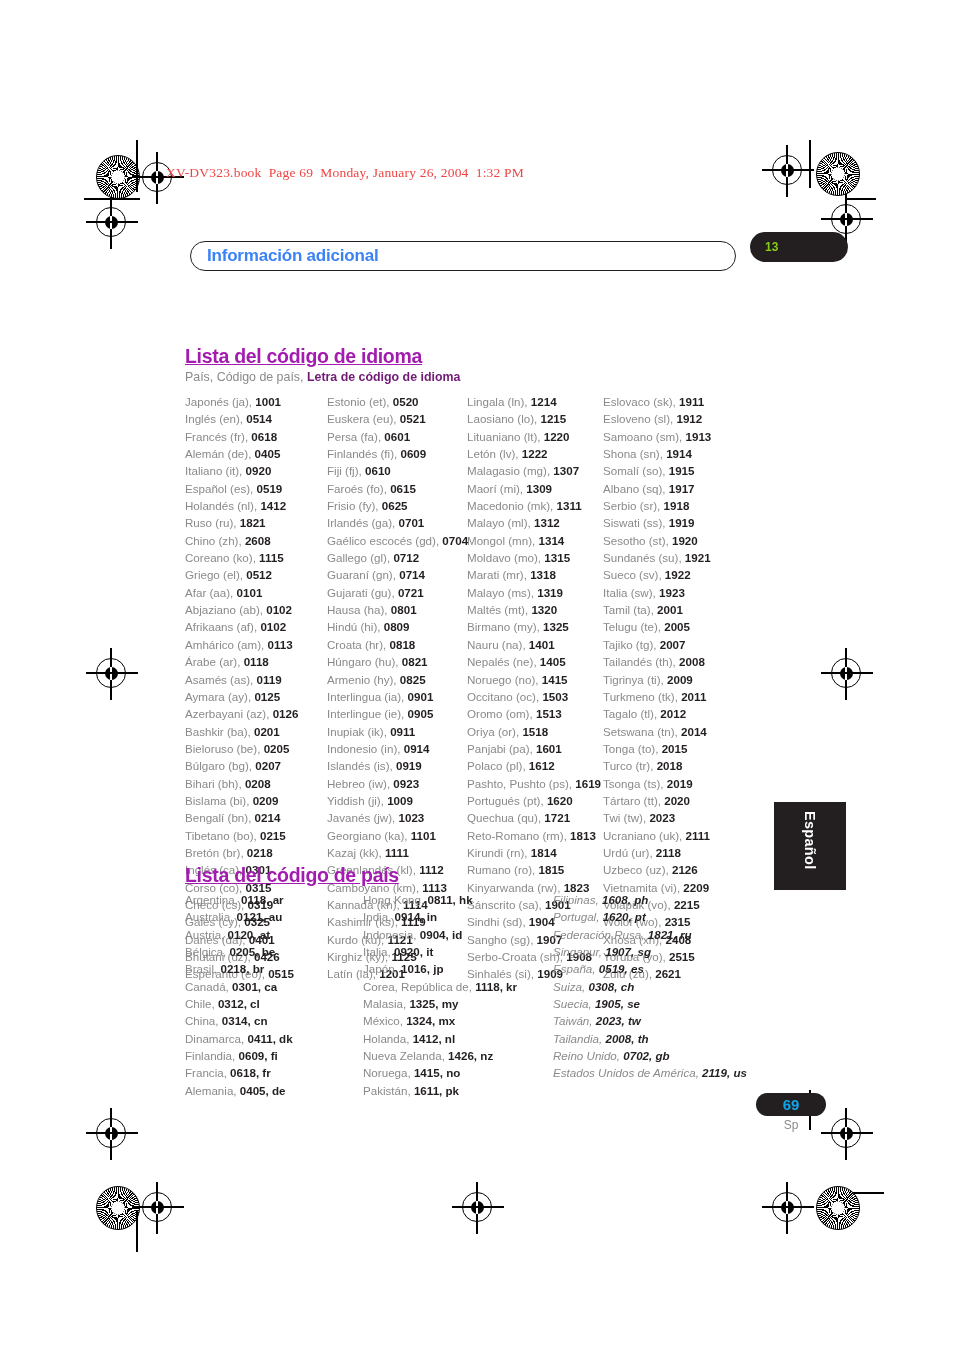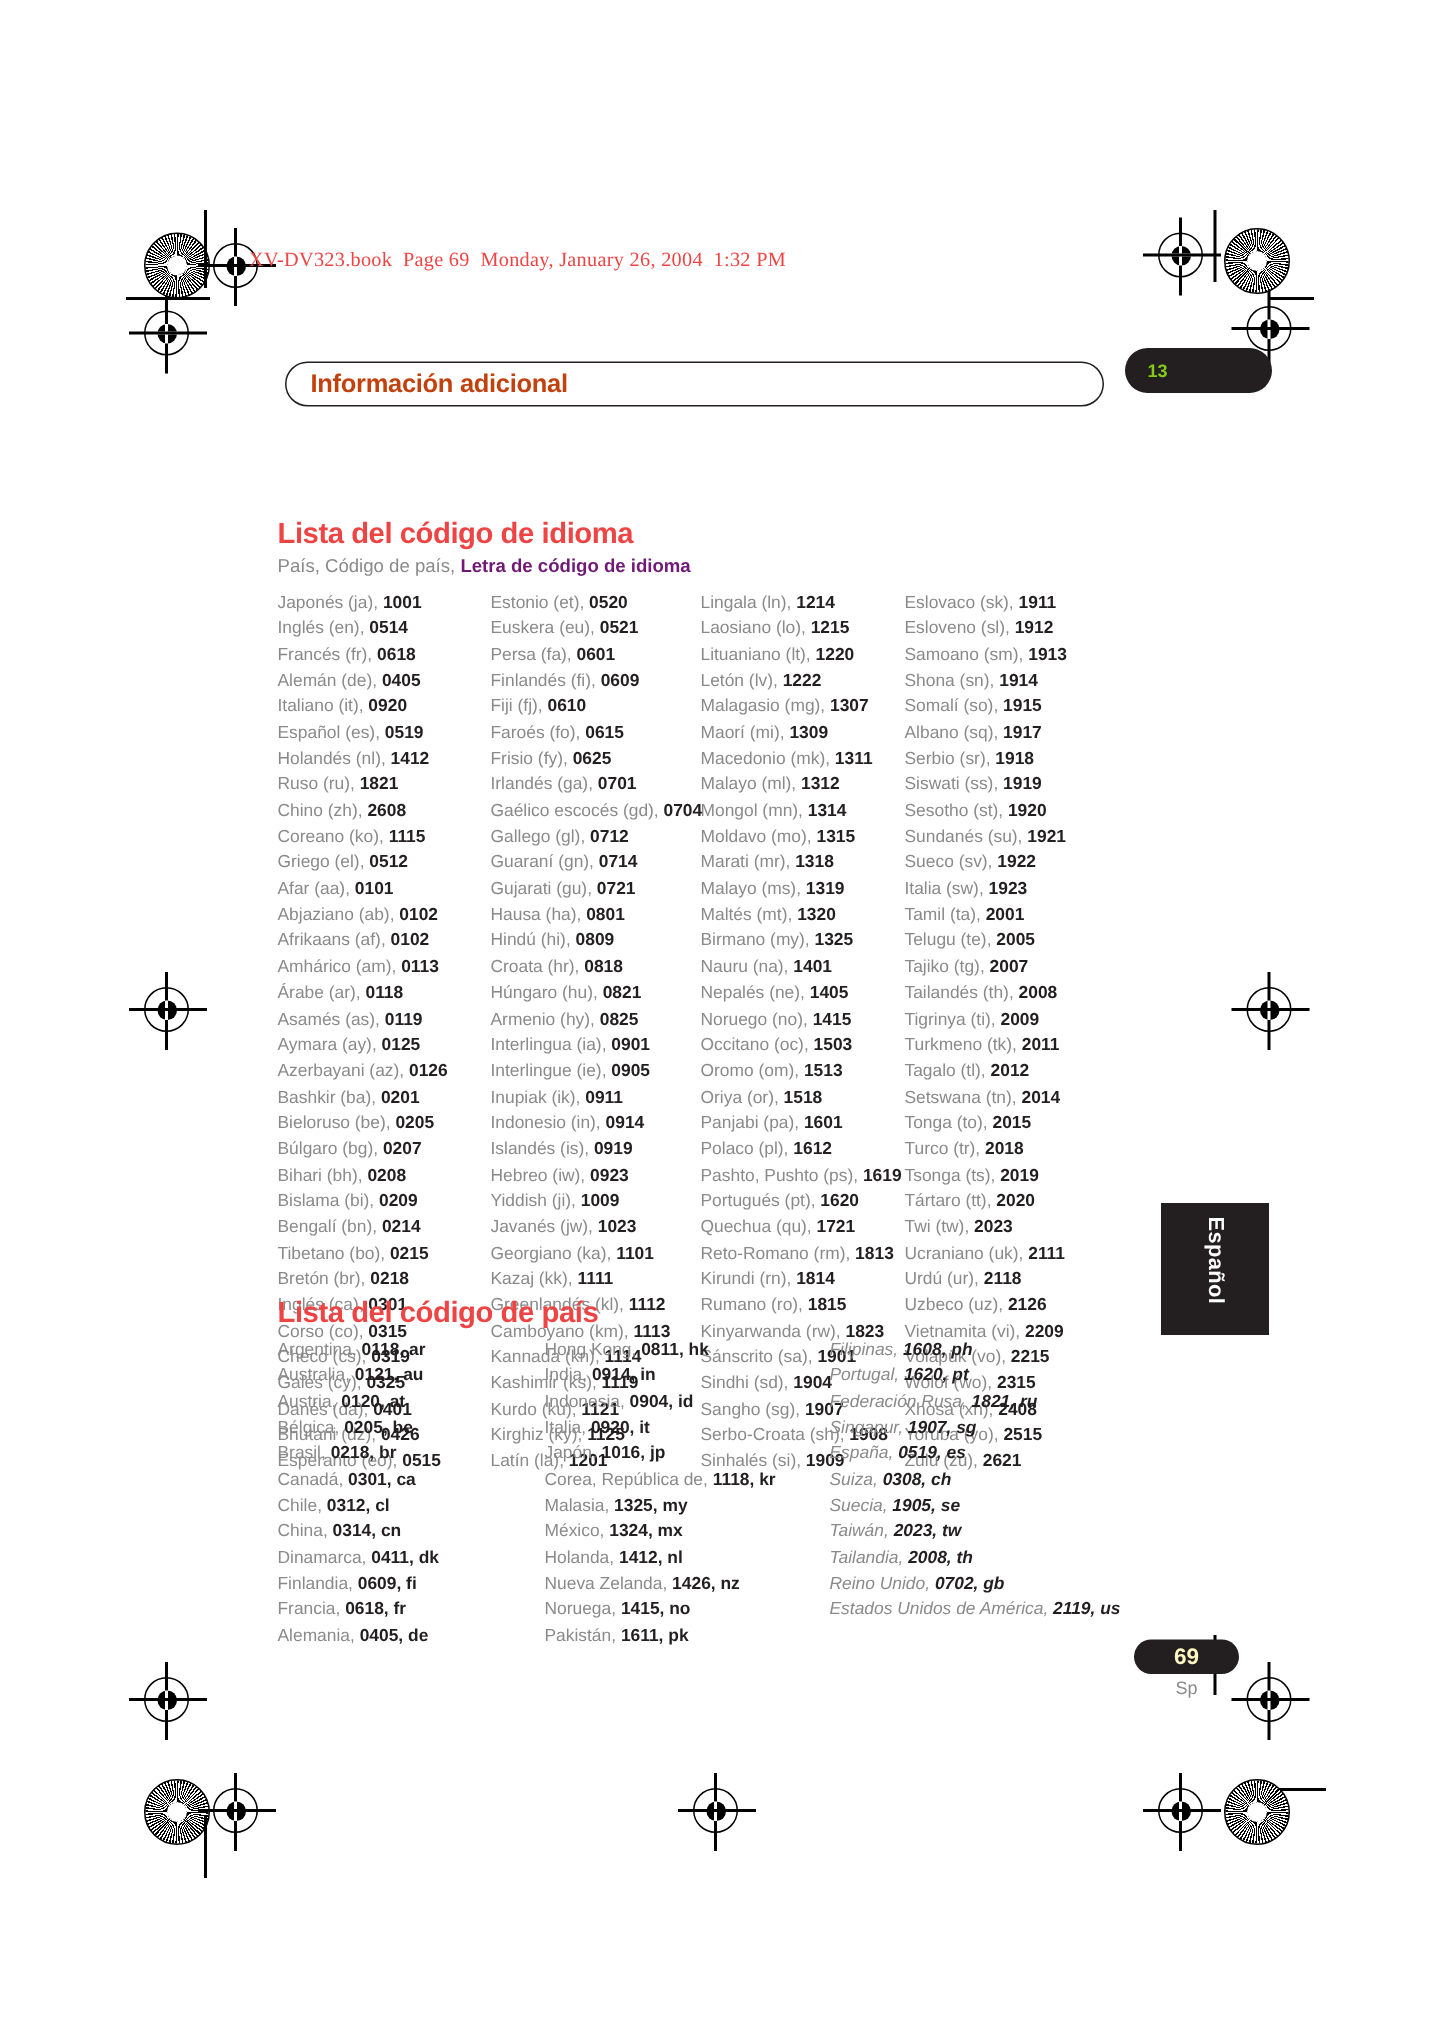--- a/index.html
+++ b/index.html
@@ -84,21 +84,21 @@
     border: 1.6px solid #231f20;
     border-radius: 16px;
     box-sizing: border-box;
     display: flex;
     align-items: center;
   }
   .chapter-title {
     padding-left: 16px;
     font-size: 17px;
     font-weight: bold;
-    color: #c2410c;
+    color: #3b82f6;
     letter-spacing: -0.2px;
   }
   .chapter-num {
     position: absolute;
     left: 750px;
     top: 232px;
     width: 98px;
     height: 30px;
     background: #231f20;
     border-radius: 15px;
@@ -112,23 +112,24 @@
   }
 
   .section {
     position: absolute;
     left: 185px;
     width: 580px;
   }
   .section-title {
     font-size: 19.5px;
     font-weight: bold;
-    color: #ef4444;
+    color: #a21caf;
     letter-spacing: -0.3px;
     margin: 0 0 2px 0;
+    text-decoration: underline;
   }
   .section-sub {
     font-size: 12.4px;
     color: #8a8a8a;
     margin: 0 0 9px 0;
   }
   .section-sub b { color: #701a75; font-weight: bold; }
 
   .code-columns {
     display: flex;
@@ -186,21 +187,21 @@
 
   
   .page-badge {
     position: absolute;
     left: 756px;
     top: 1093px;
     width: 70px;
     height: 23px;
     background: #231f20;
     border-radius: 12px;
-    color: #fef9c3;
+    color: #0ea5e9;
     font-size: 15px;
     font-weight: bold;
     display: flex;
     align-items: center;
     justify-content: center;
   }
   .page-lang {
     position: absolute;
     left: 756px;
     top: 1118px;

